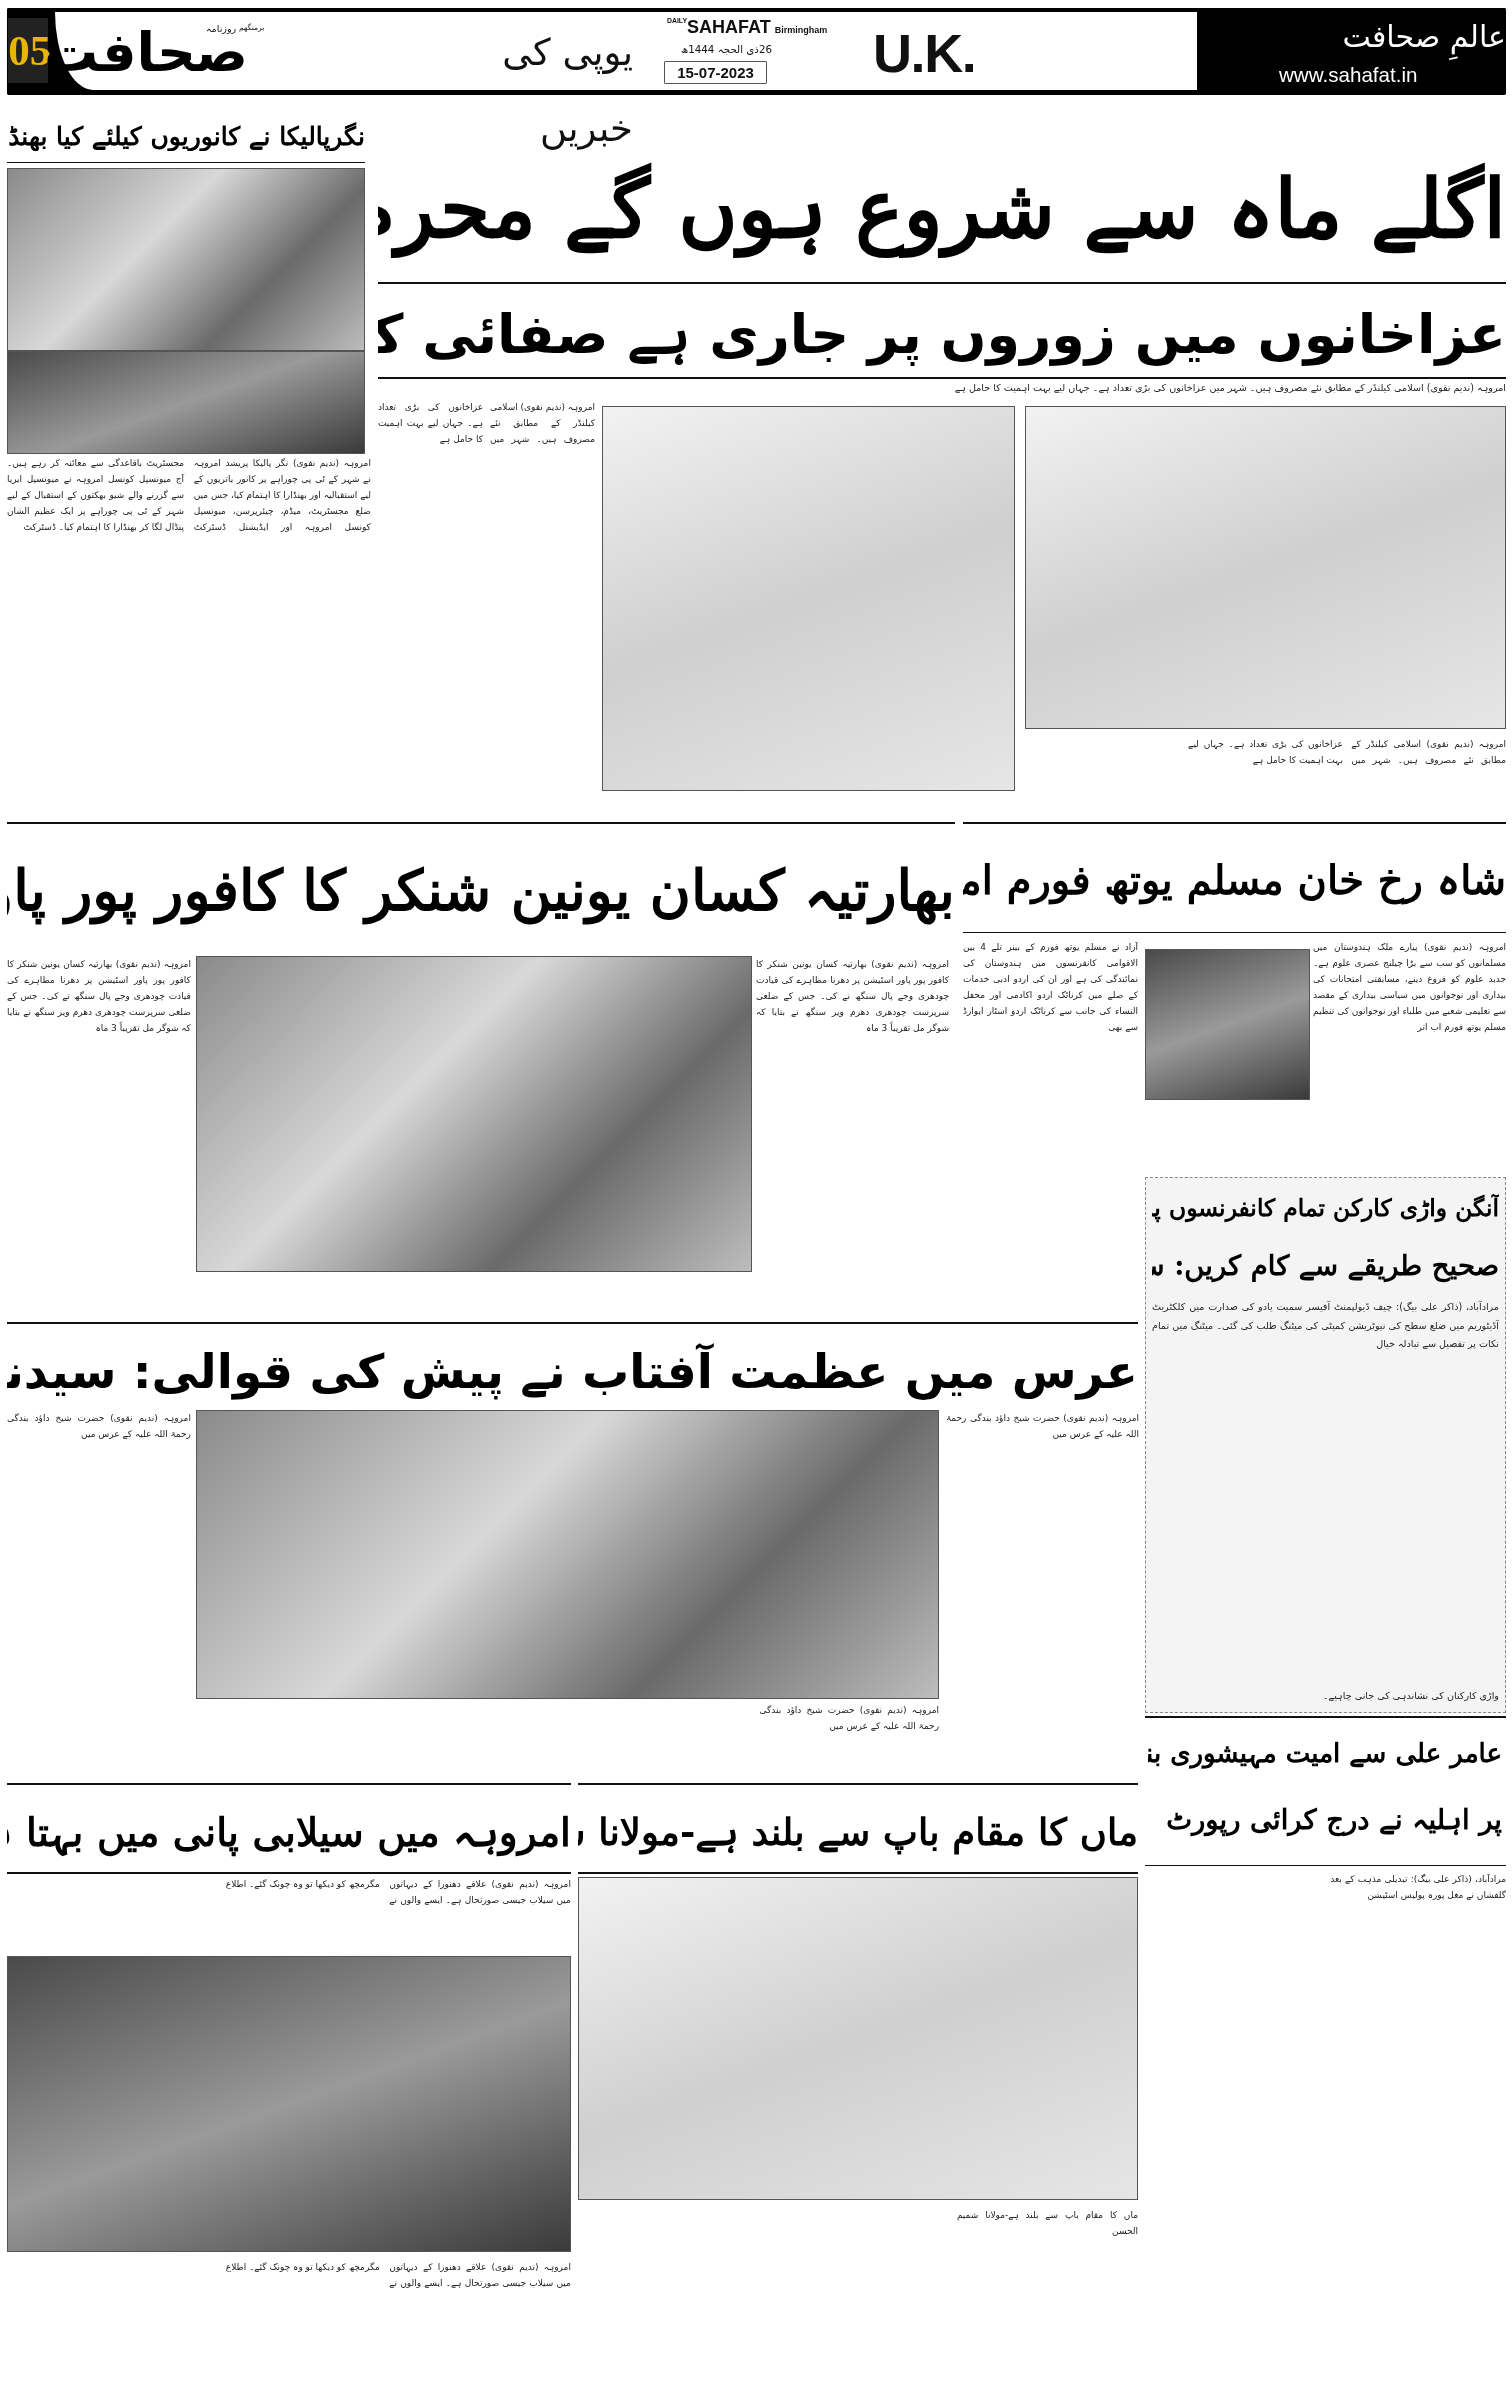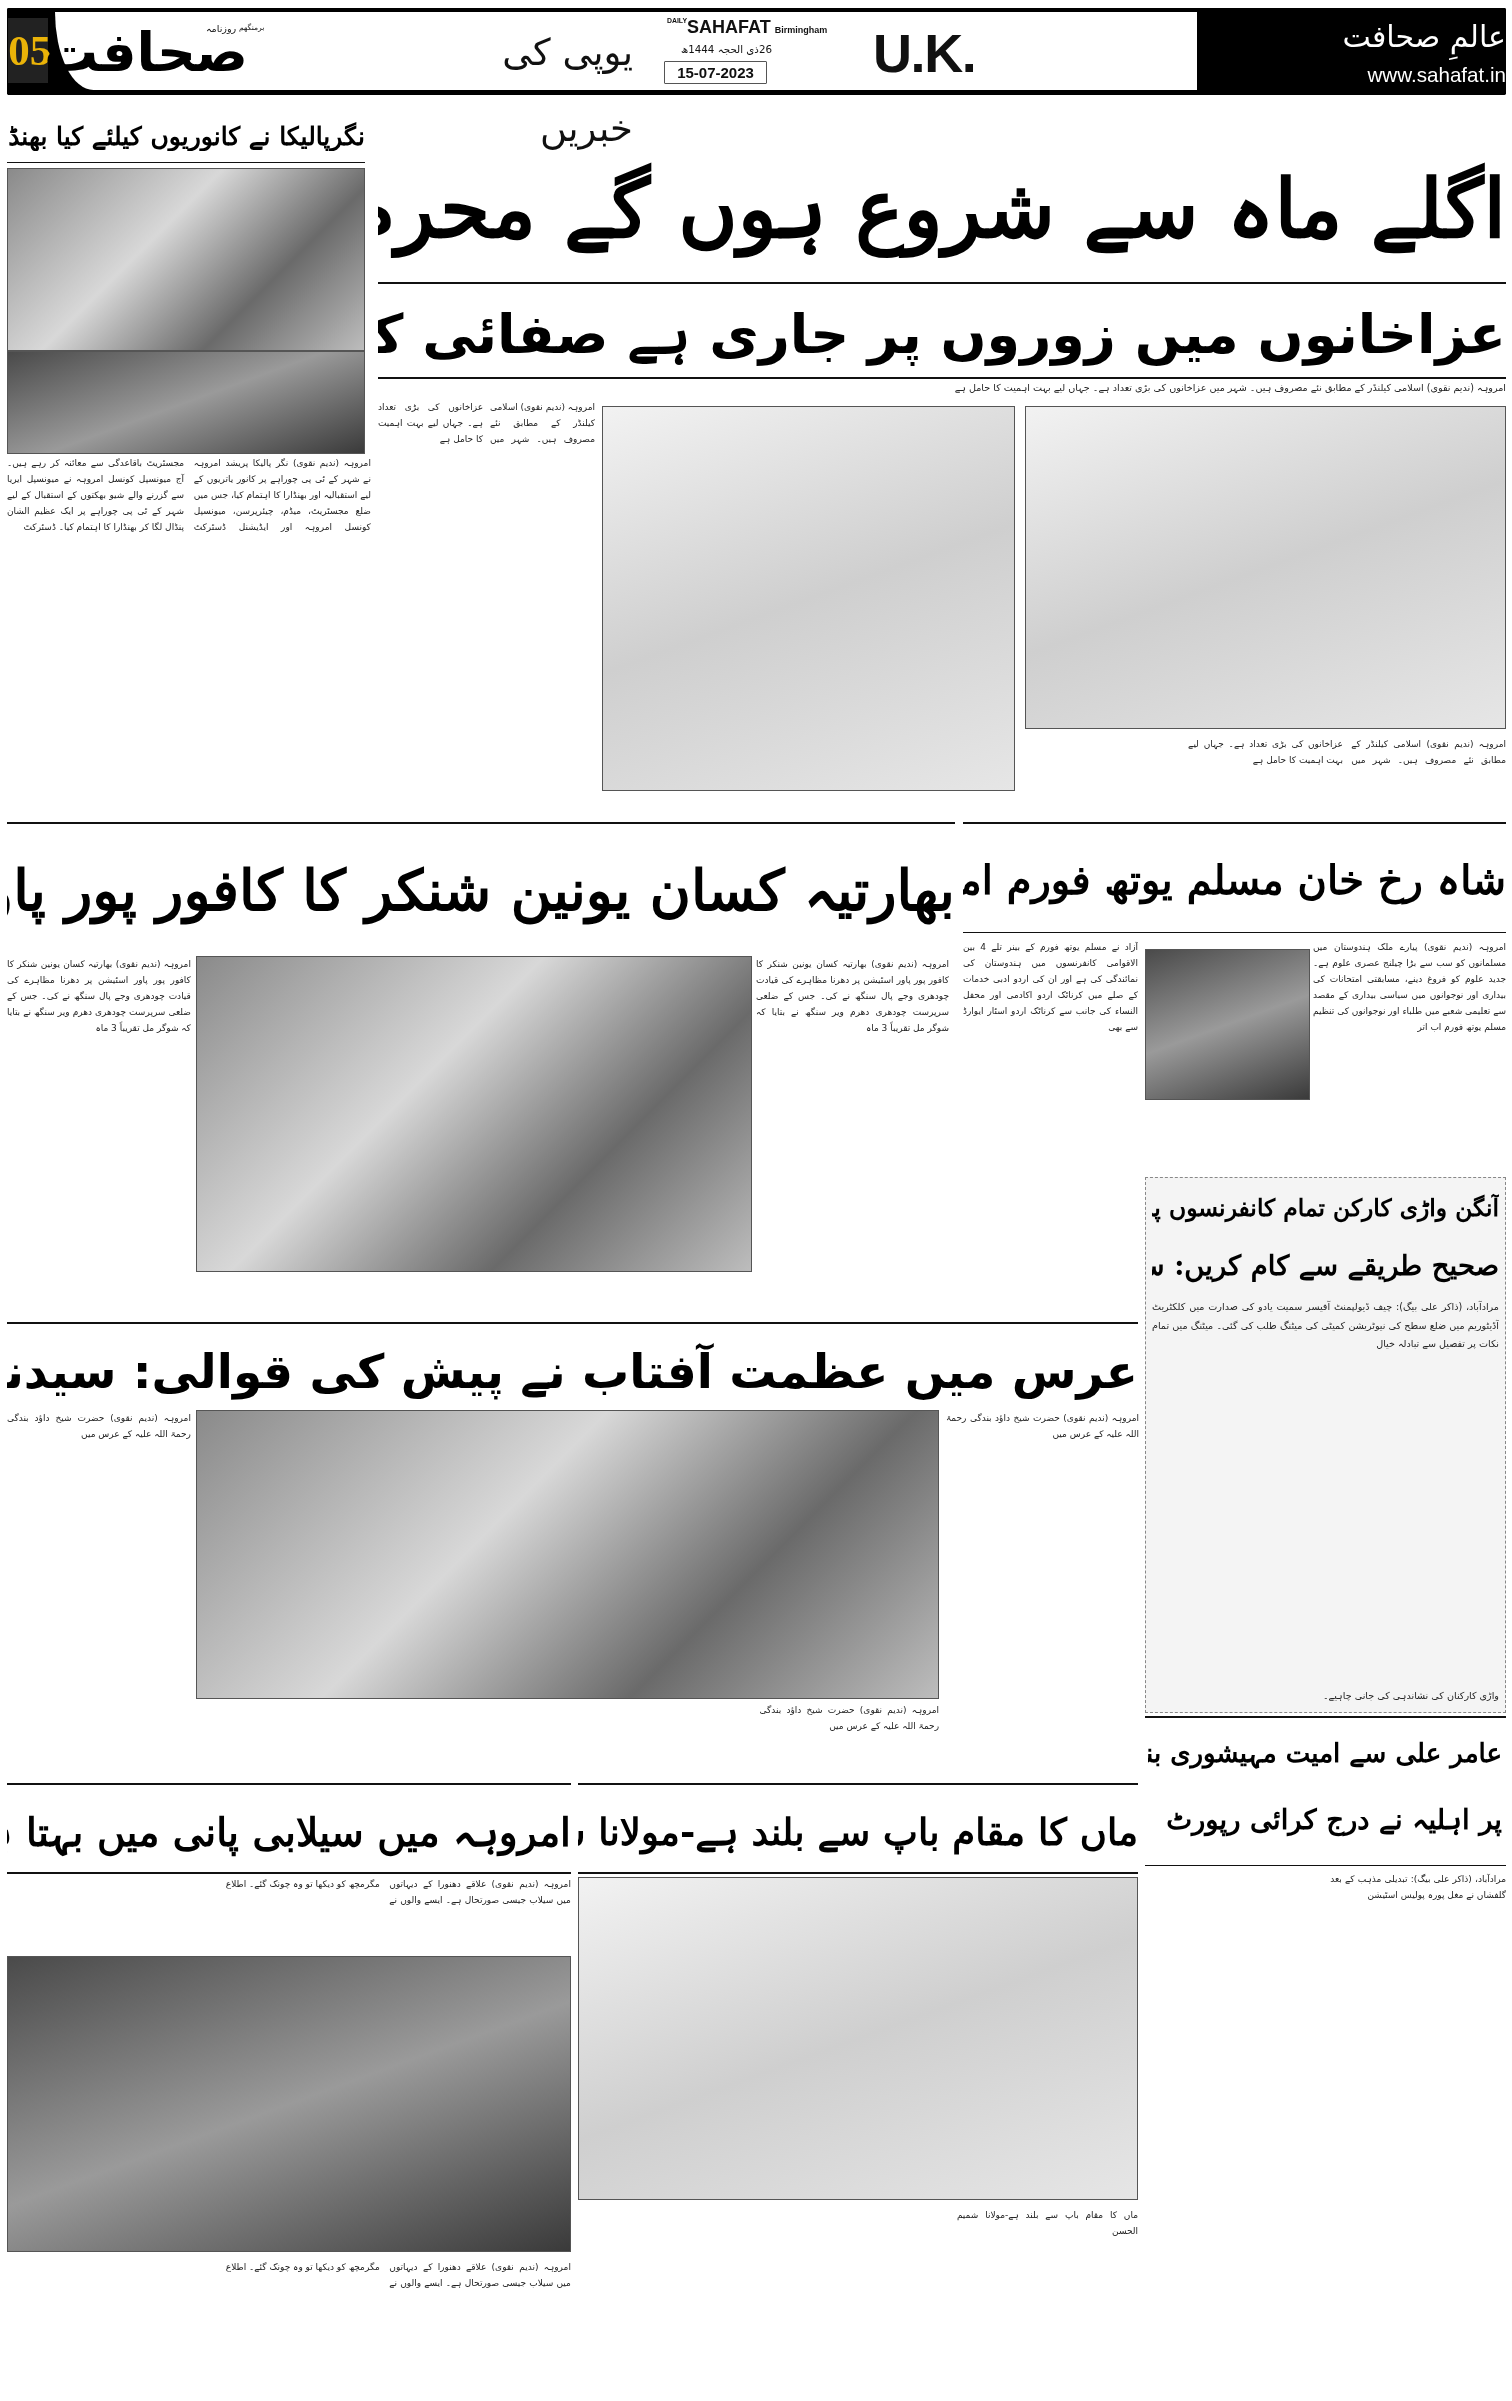--- a/index.html
+++ b/index.html
@@ -13,21 +13,21 @@
 .paper-sub{left:69px;top:22px;font-size:9.6px}
 .section{left:440px;top:15px;width:193px;height:76px;font-size:37px;line-height:76px;text-align:right;font-family:"DejaVu Serif",serif}
 .daily{left:667px;top:16.5px;font-family:"Liberation Sans",sans-serif;font-weight:bold;font-size:18px}
 .daily small{font-size:6.9px;vertical-align:top}
 .city{font-size:9px;margin-left:4.1px}
 .hijri{left:681px;top:43px;width:103px;font-size:10.3px;text-align:left;direction:rtl}
 .datebox{left:664px;top:61px;width:103px;height:23.4px;border:0.7px solid #555;border-radius:1px;font-family:"Liberation Sans",sans-serif;font-weight:bold;font-size:15px;line-height:22px;text-align:center}
 .uk{left:873px;top:22px;font-family:"Liberation Sans",sans-serif;font-weight:bold;font-size:54px;letter-spacing:-1.4px}
 .globe{left:1197px;top:15px;width:62px;height:76px}
 .brand{left:1272px;top:19px;width:234px;color:#fff;font-size:30px;text-align:right;direction:rtl}
-.url{left:1279px;top:63px;width:227px;color:#fff;font-family:"Liberation Sans",sans-serif;font-size:20.6px;text-align:right}
+.url{left:1279px;top:63px;width:227px;color:#fff;font-family:"Liberation Sans",sans-serif;font-size:20.6px;text-align:left}
 .head{font-weight:bold;color:#000;white-space:nowrap;overflow:hidden}
 .rule{background:#111;height:2.1px}
 .col-text{font-size:9px;line-height:16px;color:#222;direction:rtl;text-align:justify;overflow:hidden}
 .photo{background:linear-gradient(135deg,#8a8a8a,#d8d8d8 40%,#6a6a6a 70%,#bdbdbd);border:0.7px solid #555;overflow:hidden}
 .photo.light{background:linear-gradient(160deg,#f2f2f2,#cfcfcf 50%,#e6e6e6)}
 .photo.dark{background:linear-gradient(160deg,#4a4a4a,#9a9a9a 50%,#3a3a3a)}
 .dashbox{border:1.4px dashed #888;background:#f4f4f4}
 </style>
 </head>
 <body>

